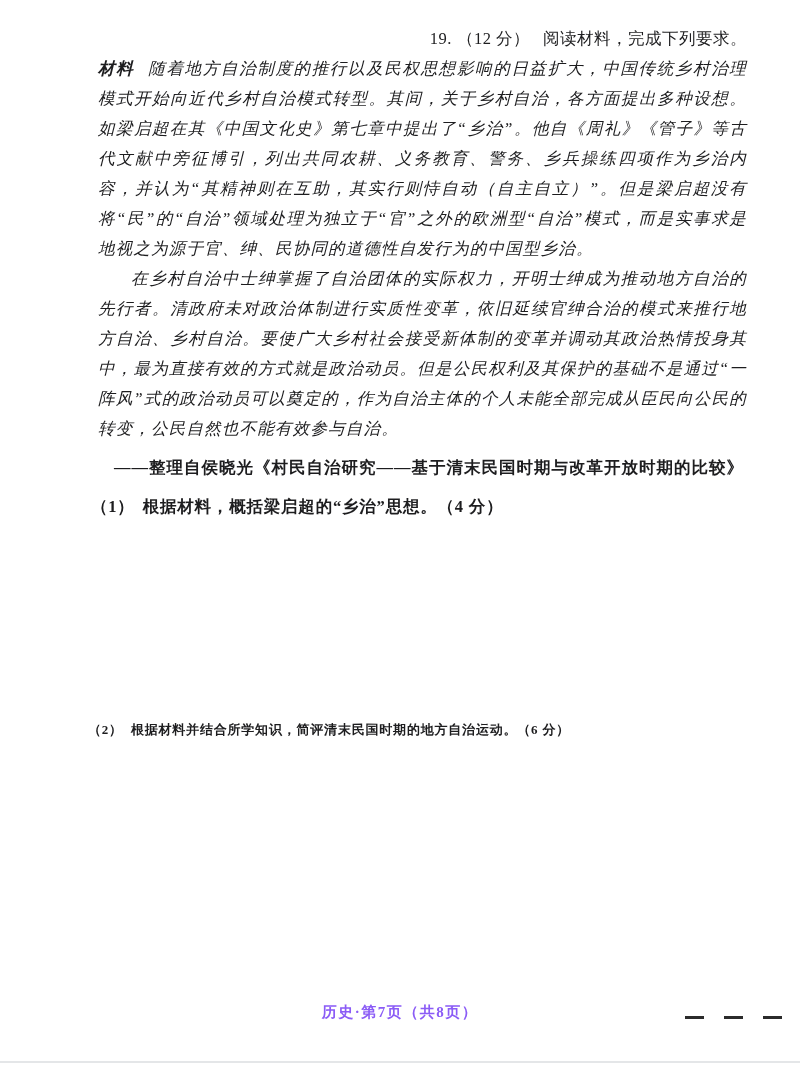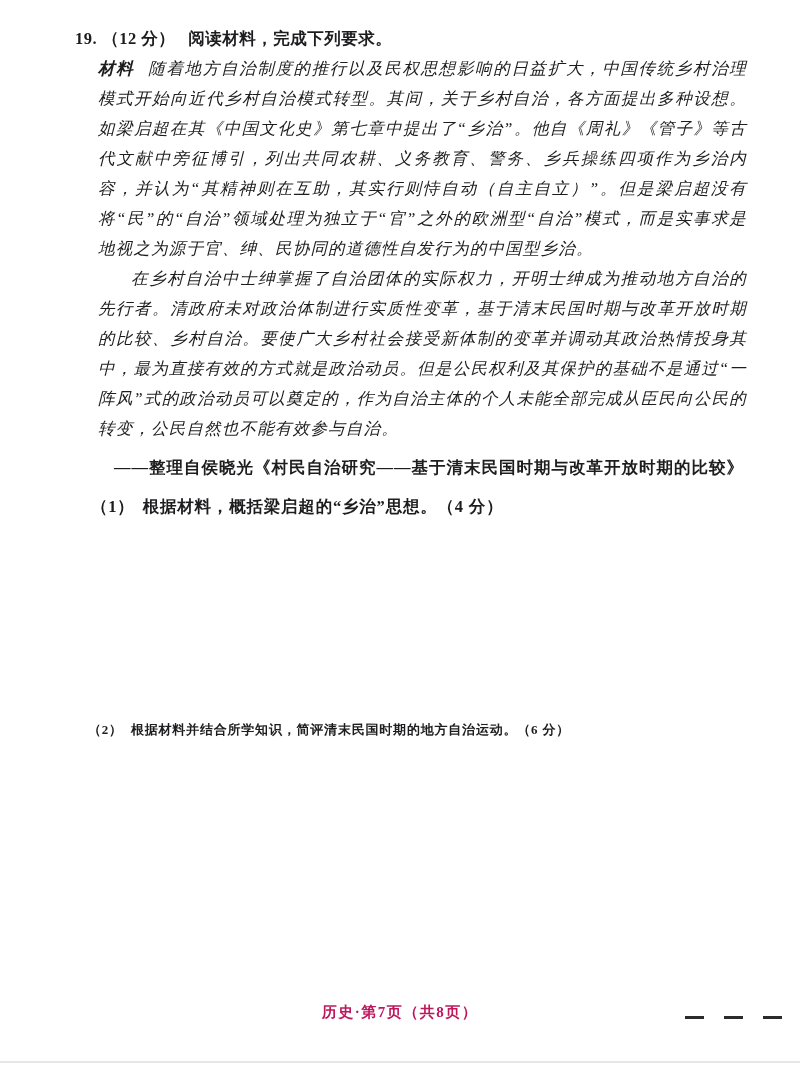--- a/index.html
+++ b/index.html
@@ -22,23 +22,24 @@
   }
   .q-block {
     position: absolute;
     left: 75px;
     top: 24px;
     width: 672px;
     font-size: 16.5px;
     line-height: 30px;
   }
   .q-header {
-    font-weight: bold;
+    font-weight: normal;
     letter-spacing: 0.5px;
     white-space: nowrap;
+    text-align: right;
   }
   .q-num { margin-right: 5px; }
   .q-title { margin-left: 13px; }
   .material-para {
     margin: 0;
     padding-left: 23px;
     text-align: justify;
     letter-spacing: 1.2px;
     font-style: italic;
   }
@@ -77,21 +78,21 @@
   .sub-q-2 .sq-label { margin-right: 8px; }
   .footer {
     position: absolute;
     left: 0;
     top: 1003px;
     width: 100%;
     text-align: center;
     font-size: 15px;
     font-weight: bold;
     letter-spacing: 1.5px;
-    color: #be185d;
+    color: #8b5cf6;
   }
   .fold-marks {
     position: absolute;
     left: 685px;
     top: 1016px;
     display: flex;
     gap: 20px;
   }
   .fold-marks .dash {
     width: 19px;
@@ -115,21 +116,21 @@
   <div class="q-block">
 
     <div class="q-header">
       <span class="q-num">19.</span><span class="q-points">（12 分）</span><span class="q-title">阅读材料，完成下列要求。</span>
     </div>
 
     <p class="material-para">
       <span class="material-label">材料</span><span>随着地方自治制度的推行以及民权思想影响的日益扩大，中国传统乡村治理模式开始向近代乡村自治模式转型。其间，关于乡村自治，各方面提出多种设想。如梁启超在其《中国文化史》第七章中提出了“乡治”。他自《周礼》《管子》等古代文献中旁征博引，列出共同农耕、义务教育、警务、乡兵操练四项作为乡治内容，并认为“其精神则在互助，其实行则恃自动（自主自立）”。但是梁启超没有将“民”的“自治”领域处理为独立于“官”之外的欧洲型“自治”模式，而是实事求是地视之为源于官、绅、民协同的道德性自发行为的中国型乡治。</span>
     </p>
 
-    <p class="material-para indent">在乡村自治中士绅掌握了自治团体的实际权力，开明士绅成为推动地方自治的先行者。清政府未对政治体制进行实质性变革，基于清末民国时期与改革开放时期的比较、乡村自治。要使广大乡村社会接受新体制的变革并调动其政治热情投身其中，最为直接有效的方式就是政治动员。但是公民权利及其保护的基础不是通过“一阵风”式的政治动员可以奠定的，作为自治主体的个人未能全部完成从臣民向公民的转变，公民自然也不能有效参与自治。</p>
+    <p class="material-para indent">在乡村自治中士绅掌握了自治团体的实际权力，开明士绅成为推动地方自治的先行者。清政府未对政治体制进行实质性变革，依旧延续官绅合治的模式来推行地方自治、乡村自治。要使广大乡村社会接受新体制的变革并调动其政治热情投身其中，最为直接有效的方式就是政治动员。但是公民权利及其保护的基础不是通过“一阵风”式的政治动员可以奠定的，作为自治主体的个人未能全部完成从臣民向公民的转变，公民自然也不能有效参与自治。</p>
 
     <p class="citation">——整理自侯晓光《村民自治研究——基于清末民国时期与改革开放时期的比较》</p>
 
     <div class="sub-q">
       <span class="sq-label">（1）</span><span>根据材料，概括梁启超的“乡治”思想。（4 分）</span>
     </div>
 
   </div>
 
   <div class="sub-q-2">

